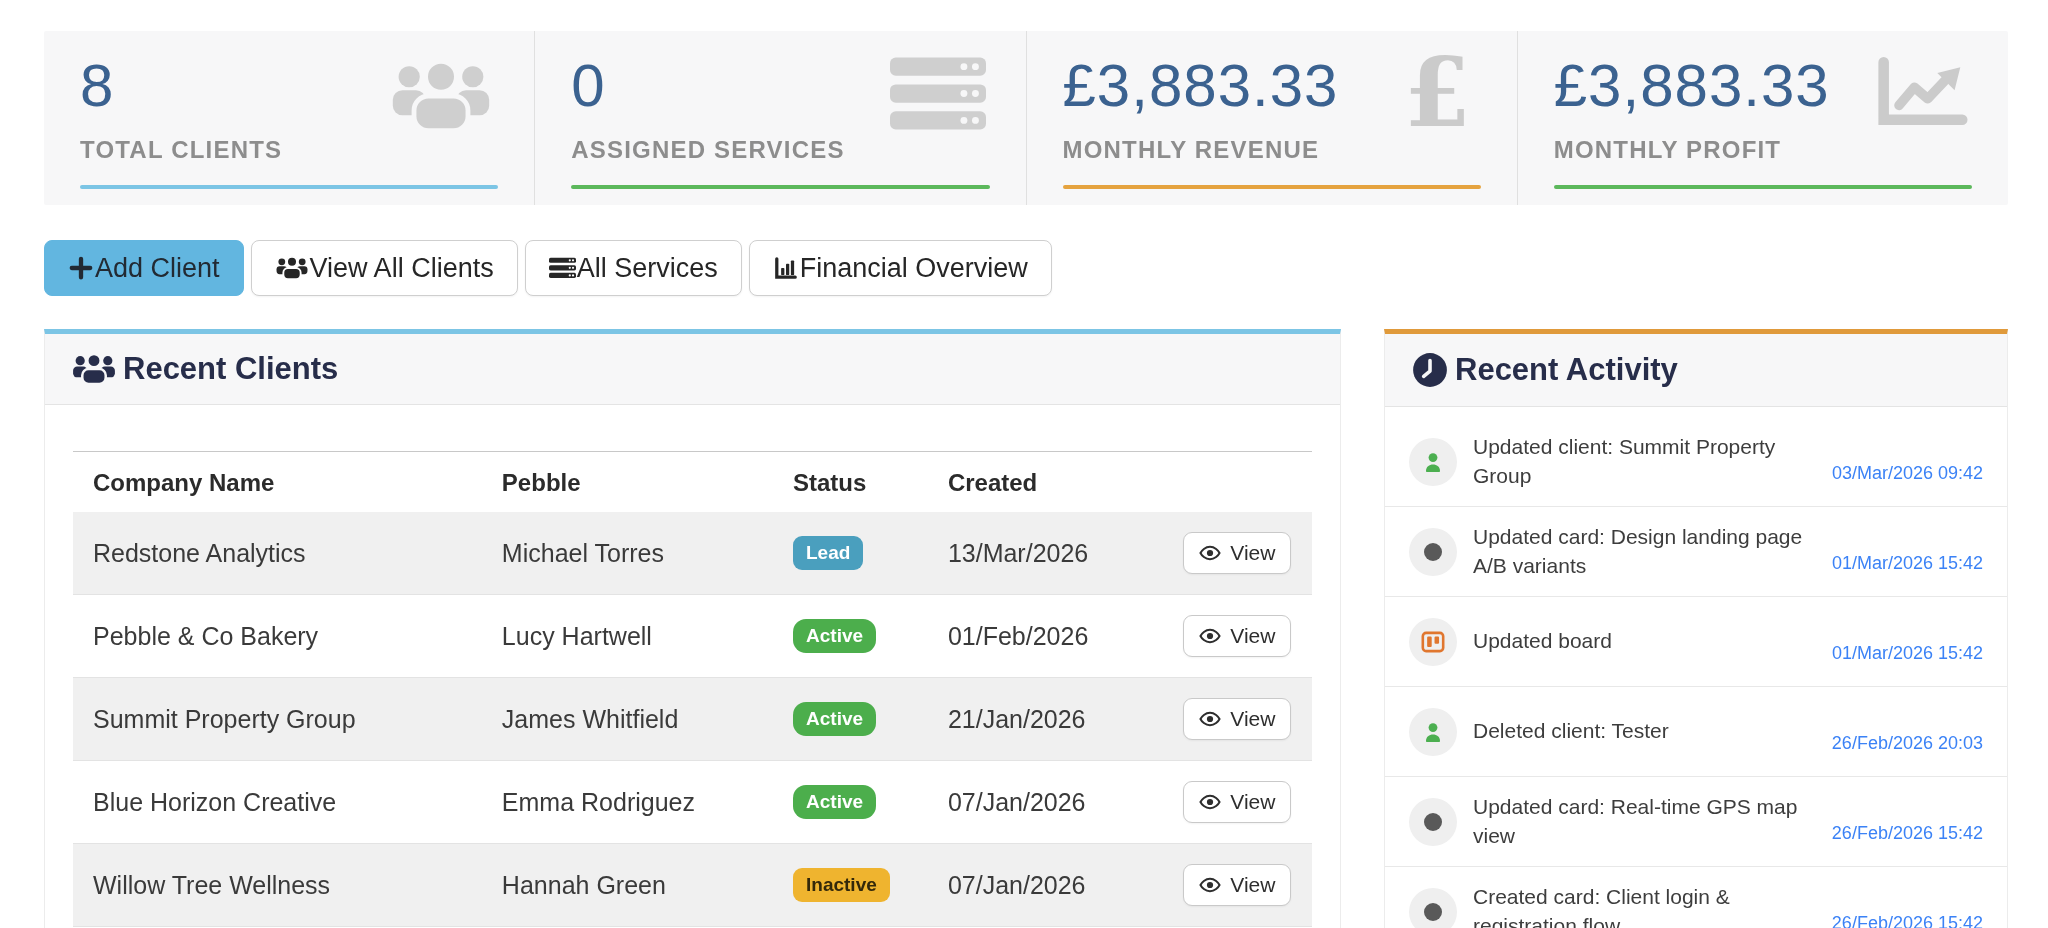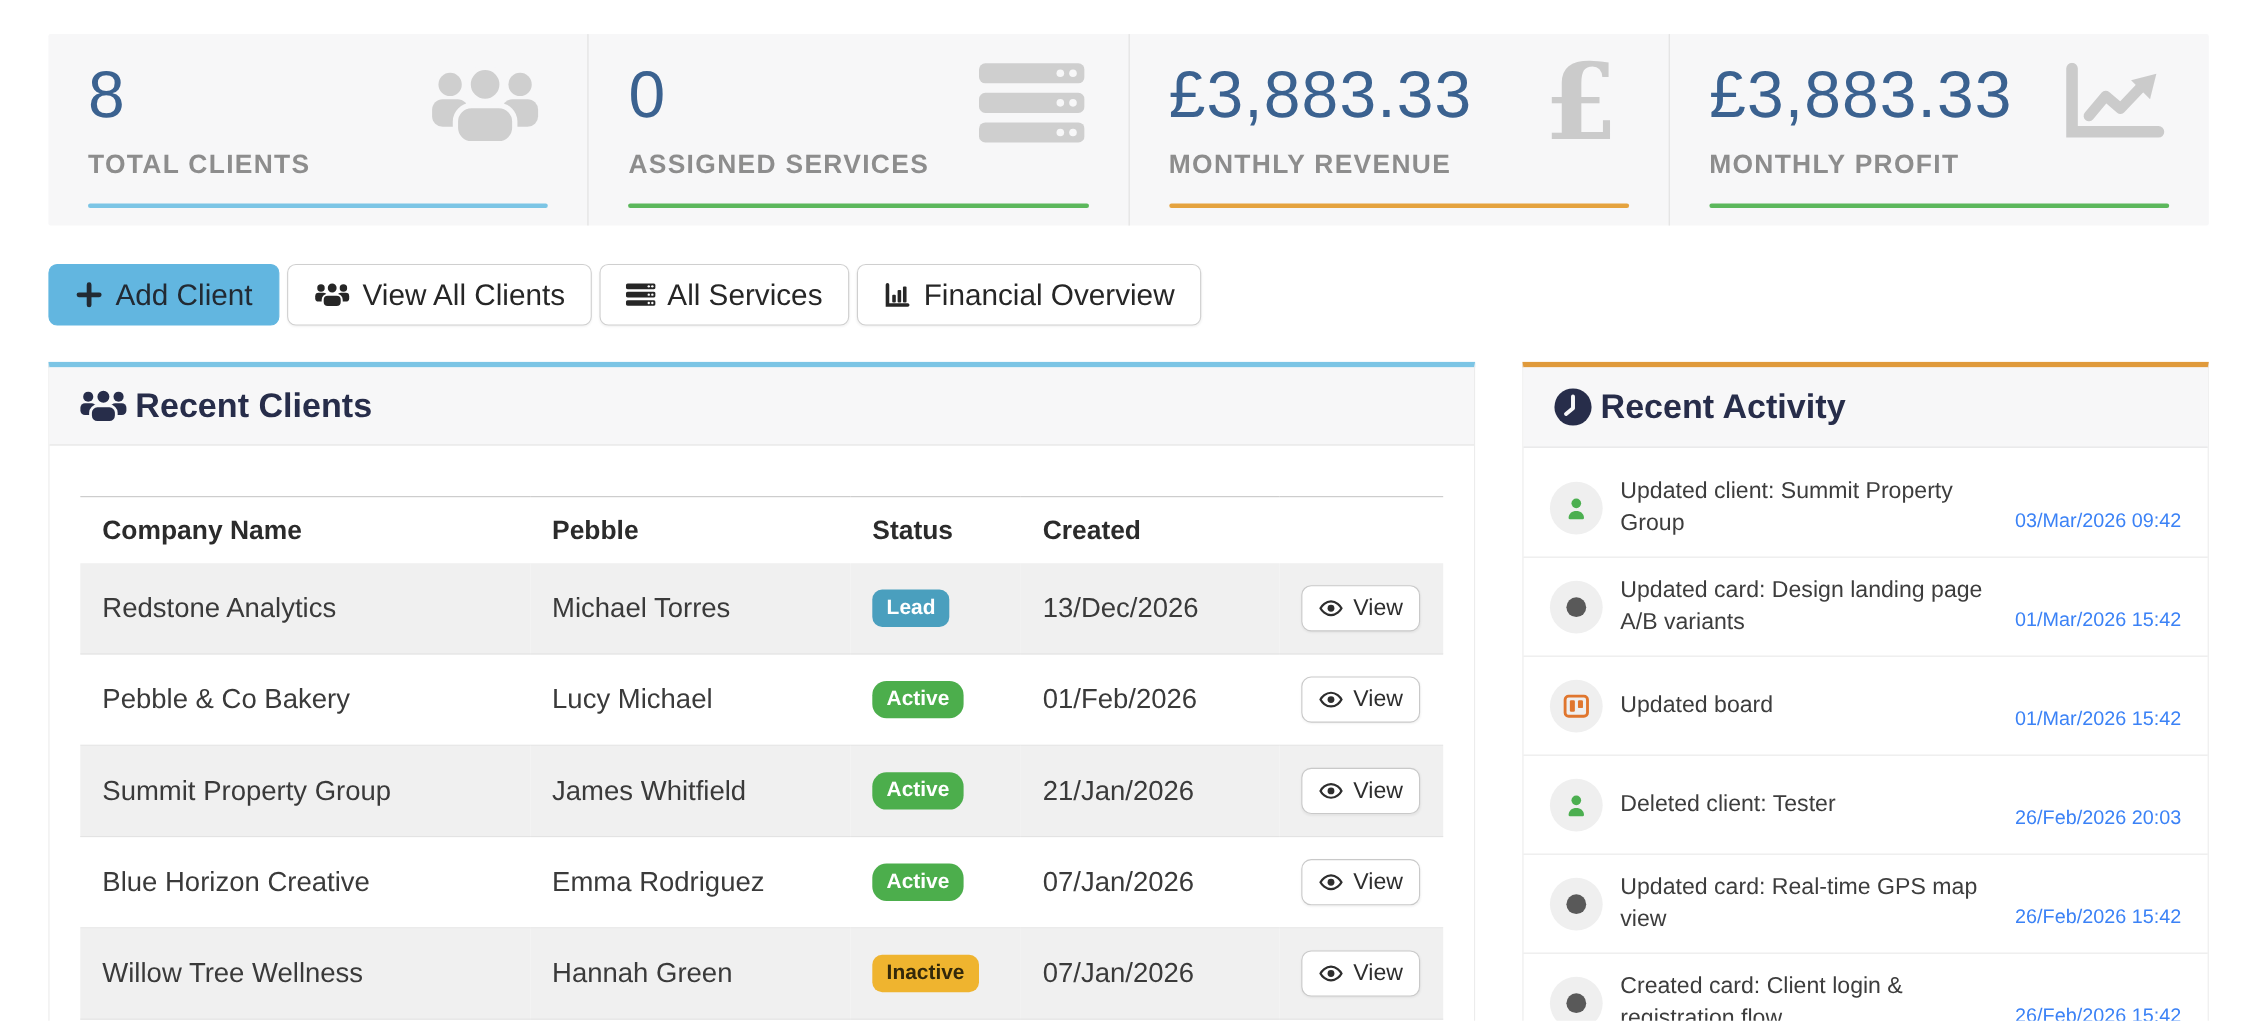--- a/index.html
+++ b/index.html
@@ -19,21 +19,21 @@
   .stat-label{font-size:24px;font-weight:bold;color:#8d8d8d;letter-spacing:1.2px;margin-top:16px;}
   .stat-underline{position:absolute;left:36px;right:36px;bottom:16px;height:4px;border-radius:2px;}
   .u-blue{background:#7cc5e5;}
   .u-green{background:#5cb85c;}
   .u-orange{background:#e5a33f;}
   .stat-icon{position:absolute;right:40px;top:26px;line-height:0;}
   .pound-big{font-family:"DejaVu Serif", serif;font-weight:bold;font-size:96px;color:#cbcbcb;line-height:1;position:absolute;right:46px;top:14px;}
   
   .actions{margin:35px 40px 0 44px;display:flex;gap:7px;}
   .btn{
-    display:inline-flex;align-items:center;gap:11px;height:56px;padding:0 23px;
+    display:inline-flex;align-items:center;gap:1px;height:56px;padding:0 23px;
     font-family:"Liberation Sans", sans-serif;font-size:27px;border-radius:8px;cursor:pointer;
   }
   .btn-primary{background:#62b6e0;border:1px solid #62b6e0;color:#222a33;}
   .btn-secondary{background:#ffffff;border:1px solid #cfcfcf;color:#262626;box-shadow:0 1px 2px rgba(0,0,0,.05);}
   .bicon{line-height:0;display:inline-flex;}
   
   .panels{margin:33px 40px 0 44px;display:flex;gap:43px;align-items:flex-start;}
   .panel{background:#ffffff;border:1px solid #ececec;}
   .panel-clients{width:1295px;border-top:5px solid #7cc5e5;}
   .panel-activity{flex:1;border-top:5px solid #e09a3b;}
@@ -240,37 +240,37 @@
             <th>Status</th>
             <th>Created</th>
             <th></th>
           </tr>
         </thead>
         <tbody id="clients-tbody">
   <tr class="client-row">
     <td>Redstone Analytics</td>
     <td>Michael Torres</td>
     <td><span class="badge badge-lead">Lead</span></td>
-    <td>13/Dec/2026</td>
+    <td>13/Mar/2026</td>
     <td>
       <button class="view-btn">
         <span class="bicon">
           <svg width="22" height="22" viewBox="0 0 24 24">
             <path d="M12 5.2C6.8 5.2 2.9 9.4 1.6 12c1.3 2.6 5.2 6.8 10.4 6.8s9.1-4.2 10.4-6.8C21.1 9.4 17.2 5.2 12 5.2z" fill="none" stroke="#2e2e2e" stroke-width="2.2"></path>
             <circle cx="12" cy="12" r="3.4" fill="#2e2e2e"></circle>
           </svg>
         </span>
         <span>View</span>
       </button>
     </td>
   </tr>
 
   <tr class="client-row">
     <td>Pebble &amp; Co Bakery</td>
-    <td>Lucy Michael</td>
+    <td>Lucy Hartwell</td>
     <td><span class="badge badge-active">Active</span></td>
     <td>01/Feb/2026</td>
     <td>
       <button class="view-btn">
         <span class="bicon">
           <svg width="22" height="22" viewBox="0 0 24 24">
             <path d="M12 5.2C6.8 5.2 2.9 9.4 1.6 12c1.3 2.6 5.2 6.8 10.4 6.8s9.1-4.2 10.4-6.8C21.1 9.4 17.2 5.2 12 5.2z" fill="none" stroke="#2e2e2e" stroke-width="2.2"></path>
             <circle cx="12" cy="12" r="3.4" fill="#2e2e2e"></circle>
           </svg>
         </span>

